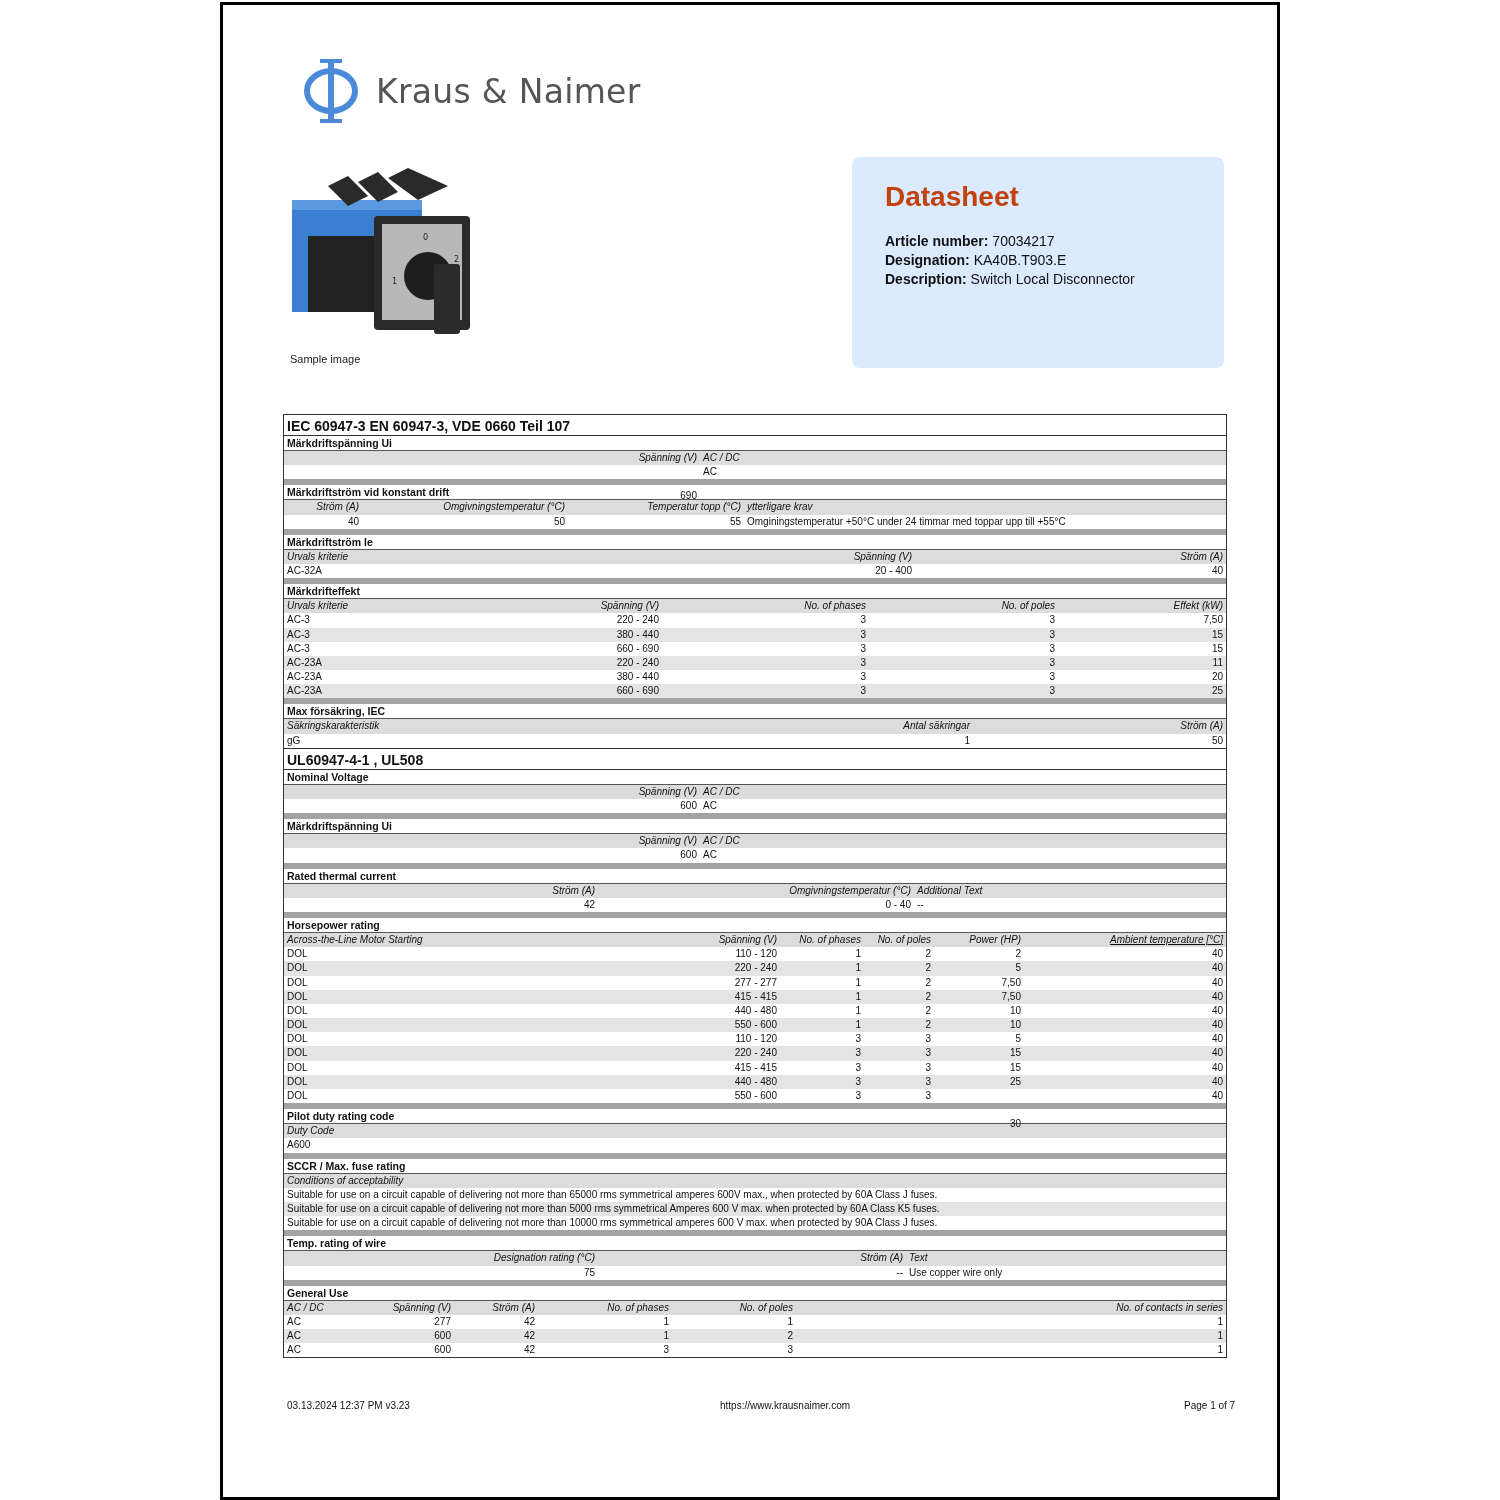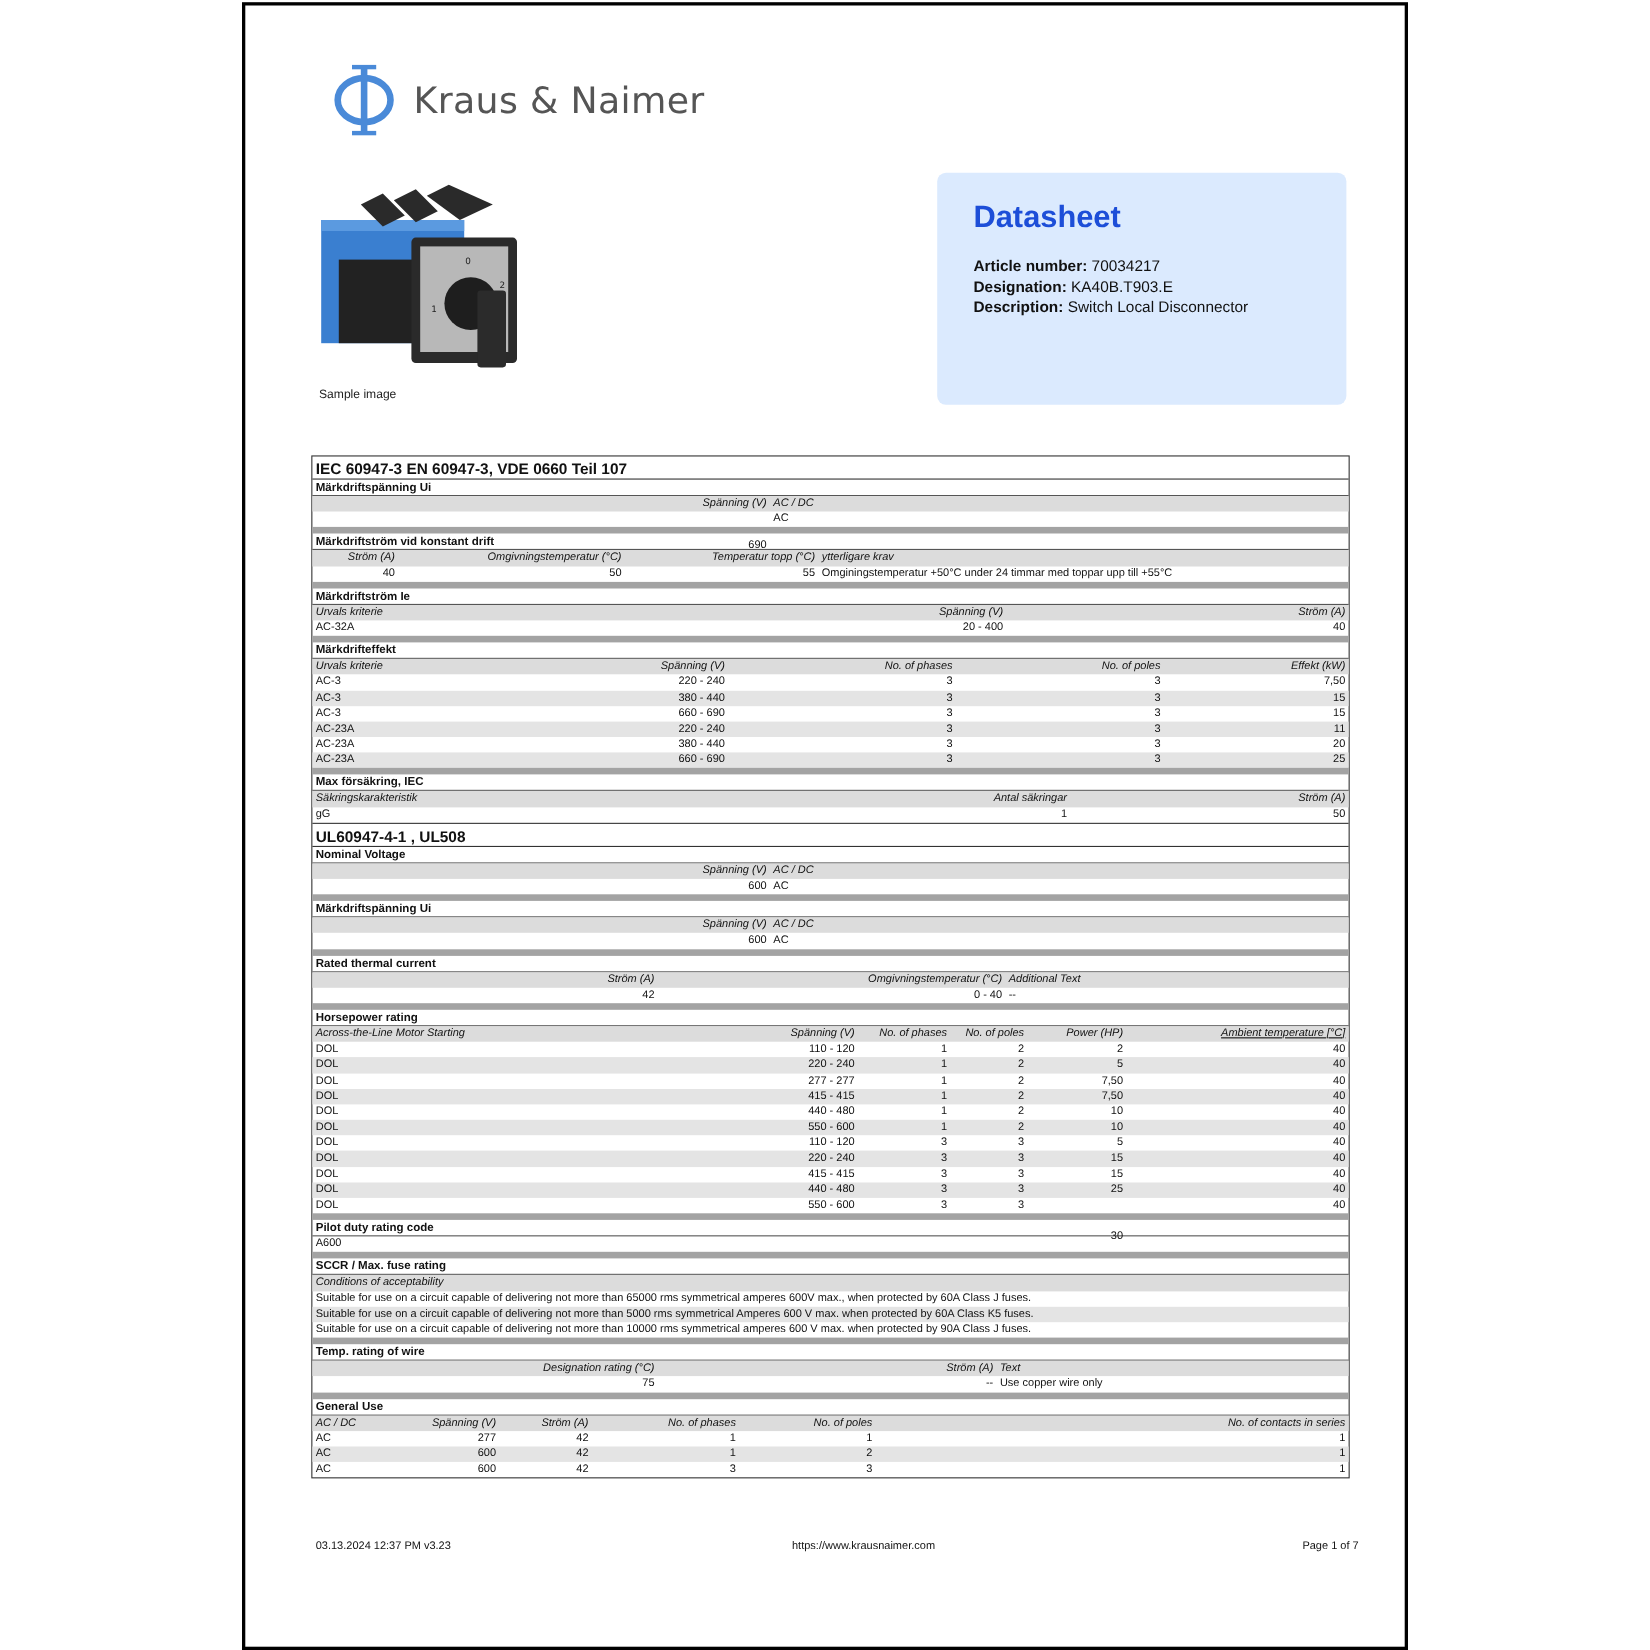--- a/index.html
+++ b/index.html
@@ -4,21 +4,21 @@
 <style>
   html,body{margin:0;padding:0;background:#fff;}
   body{width:1500px;height:1500px;position:relative;overflow:hidden;font-family:"Liberation Sans","DejaVu Sans",sans-serif;color:#111;}
   .page{position:absolute;left:220px;top:2px;width:1054px;height:1492px;border:3px solid #000;border-top-width:3px;background:#fff;}
   .logo{position:absolute;left:302px;top:56px;height:70px;display:flex;align-items:center;}
   .logo .phi{width:58px;height:68px;position:relative;}
   .logo-text{font-family:"DejaVu Sans",sans-serif;font-size:33px;color:#555;margin-left:16px;letter-spacing:0.3px;}
   .product-img{position:absolute;left:288px;top:166px;width:190px;height:172px;}
   .sample-caption{position:absolute;left:290px;top:353px;font-size:11px;color:#222;}
   .infobox{position:absolute;left:852px;top:157px;width:372px;height:211px;background:#dbeafe;border-radius:8px;}
-  .infobox .title{position:absolute;left:33px;top:24px;font-size:28px;font-weight:bold;color:#1d4ed8;}
+  .infobox .title{position:absolute;left:33px;top:24px;font-size:28px;font-weight:bold;color:#c2410c;}
   .infobox .row{position:absolute;left:33px;font-size:14px;color:#111;}
   .infobox .row b{font-weight:bold;}
   .spec{position:absolute;left:283px;top:414px;width:942px;border:1px solid #333;}
   .blk-title{font-size:14px;font-weight:bold;height:20px;line-height:22px;padding-left:3px;border-bottom:1px solid #333;}
   .sec-head{font-size:10.5px;font-weight:bold;height:14px;line-height:14px;padding-left:3px;border-bottom:1px solid #555;border-top:6px solid #a3a3a3;}
   .sec-head.first{border-top:none;}
   .trow{display:flex;height:14.2px;line-height:14.2px;font-size:10px;padding:0 3px;}
   .trow.hdr{background:#dcdcdc;font-style:italic;}
   .trow.alt{background:#e4e4e4;}
   .trow span{white-space:nowrap;}
@@ -282,20 +282,23 @@
     </div>
     <div class="trow">
       <span style="width: 300px;">DOL</span>
       <span class="r" style="width: 190px;">550 - 600</span>
       <span class="r" style="width: 84px;">3</span>
       <span class="r" style="width: 70px;">3</span>
       <span class="r" style="width: 90px; margin-top: 28px;">30</span>
       <span class="r" style="width: 202px;">40</span>
     </div>
     <div class="sec-head">Pilot duty rating code</div>
+    <div class="trow hdr">
+      <span style="width: 936px;">Duty Code</span>
+    </div>
     <div class="trow">
       <span style="width: 936px;">A600</span>
     </div>
     <div class="sec-head">SCCR / Max. fuse rating</div>
     <div class="trow hdr">
       <span style="width: 936px;">Conditions of acceptability</span>
     </div>
     <div class="trow">
       <span style="width: 936px;">Suitable for use on a circuit capable of delivering not more than 65000 rms symmetrical amperes 600V max., when protected by 60A Class J fuses.</span>
     </div>

